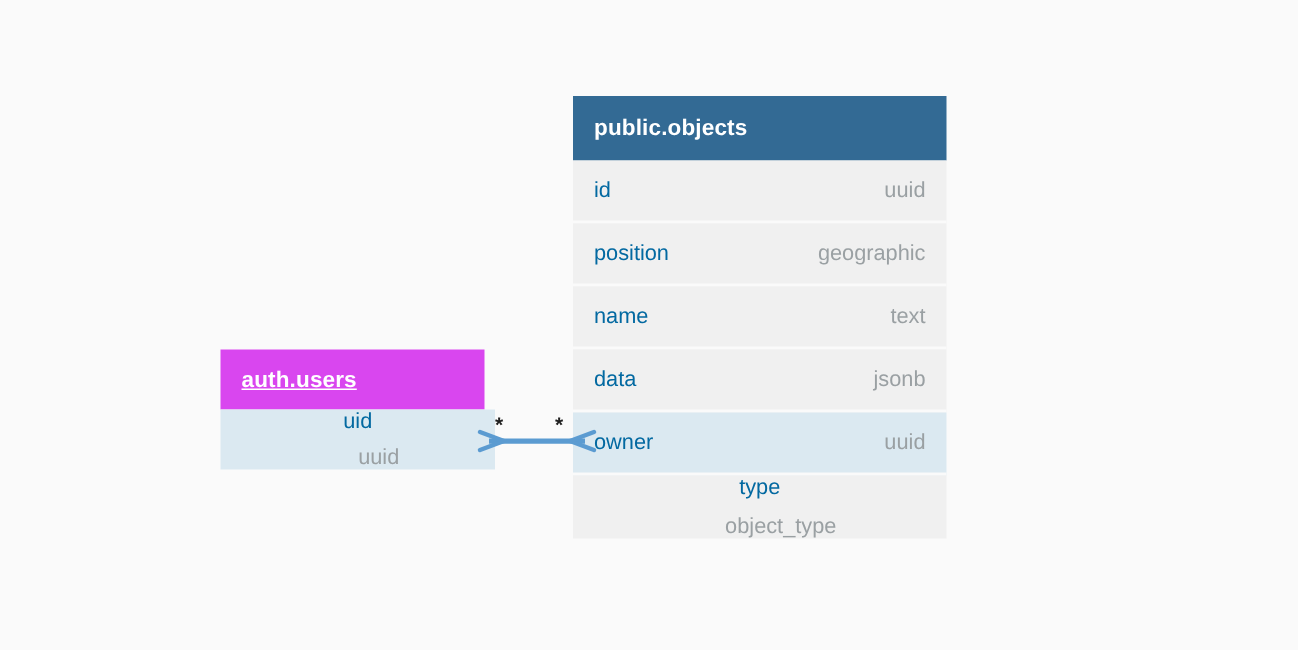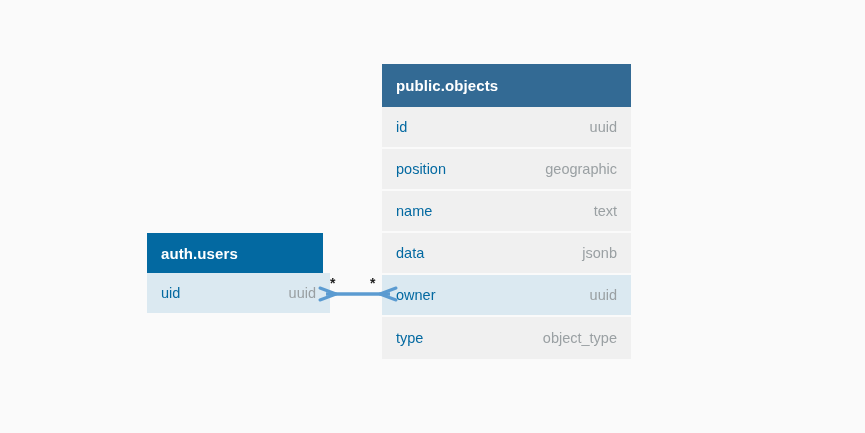--- a/index.html
+++ b/index.html
@@ -41,20 +41,21 @@
     box-sizing: border-box;
     display: flex;
     align-items: center;
     justify-content: space-between;
     padding: 0 14px;
     font-size: 14.5px;
     border-bottom: 2px solid #fafafa;
   }
   .field-row:last-child {
     border-bottom: none;
+    flex-direction: column;
   }
   .field-name {
     color: #0369a1;
     white-space: nowrap;
   }
   .field-type {
     color: #9aa0a3;
     white-space: nowrap;
     padding-left: 28px;
   }
@@ -147,21 +148,21 @@
 
       <div class="field-row" style="background:#f0f0f0;">
         <span class="field-name">type</span>
         <span class="field-type">object_type</span>
       </div>
 
     </div>
   </div>
 
   <div class="entity" id="entity-users">
-    <div class="entity-header" style="background:#0369a1;">
+    <div class="entity-header" style="background:#d946ef;text-decoration:underline;">
       <span>auth.users</span>
     </div>
     <div class="entity-body">
       <div class="field-row" style="background:#dbe9f1;">
         <span class="field-name">uid</span>
         <span class="field-type">uuid</span>
       </div>
     </div>
   </div>
 

